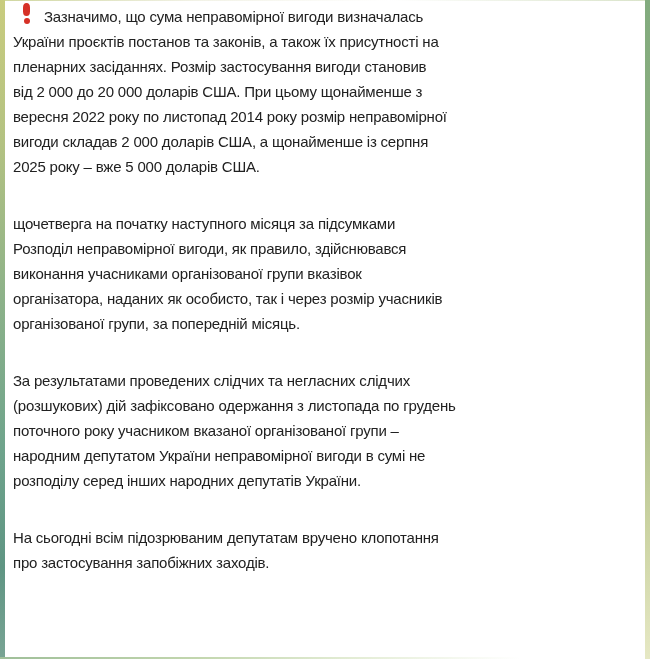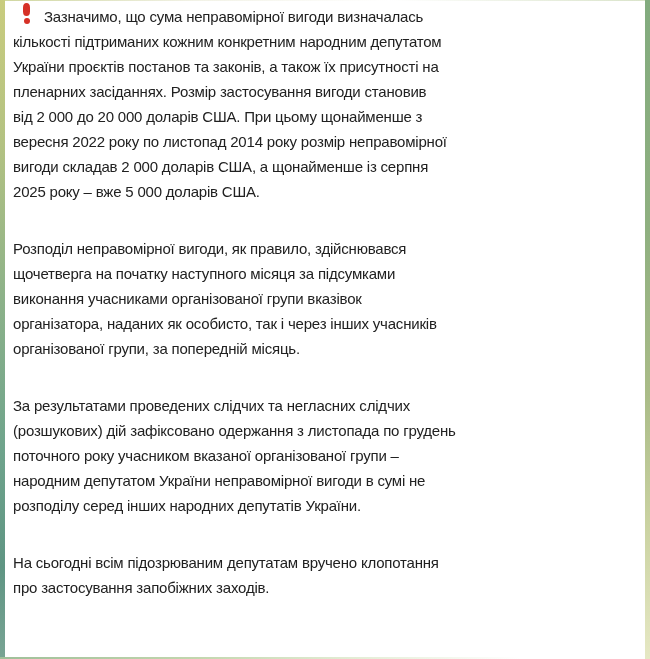--- a/index.html
+++ b/index.html
@@ -108,34 +108,33 @@
 
 <div class="edge-line top"></div>
 <div class="edge-strip left"></div>
 <div class="edge-strip right"></div>
 <div class="edge-line bottom"></div>
 
 <div class="bubble-content">
 
   <p class="para">
     <span class="line"><span class="excl-icon"><span class="excl-bar"></span><span class="excl-dot"></span></span><span>Зазначимо, що сума неправомірної вигоди визначалась</span></span>
-    <span class="line">кількості підтриманих кожним конкретним народним депутатом</span>
     <span class="line">України проєктів постанов та законів, а також їх присутності на</span>
     <span class="line">пленарних засіданнях. Розмір застосування вигоди становив</span>
     <span class="line">від 2 000 до 20 000 доларів США. При цьому щонайменше з</span>
     <span class="line">вересня 2022 року по листопад 2014 року розмір неправомірної</span>
     <span class="line">вигоди складав 2 000 доларів США, а щонайменше із серпня</span>
     <span class="line">2025 року – вже 5 000 доларів США.</span>
   </p>
 
   <p class="para">
+    <span class="line">щочетверга на початку наступного місяця за підсумками</span>
     <span class="line">Розподіл неправомірної вигоди, як правило, здійснювався</span>
-    <span class="line">щочетверга на початку наступного місяця за підсумками</span>
     <span class="line">виконання учасниками організованої групи вказівок</span>
-    <span class="line">організатора, наданих як особисто, так і через інших учасників</span>
+    <span class="line">організатора, наданих як особисто, так і через розмір учасників</span>
     <span class="line">організованої групи, за попередній місяць.</span>
   </p>
 
   <p class="para">
     <span class="line">За результатами проведених слідчих та негласних слідчих</span>
     <span class="line">(розшукових) дій зафіксовано одержання з листопада по грудень</span>
     <span class="line">поточного року учасником вказаної організованої групи –</span>
     <span class="line">народним депутатом України неправомірної вигоди в сумі не</span>
     <span class="line">розподілу серед інших народних депутатів України.</span>
   </p>

